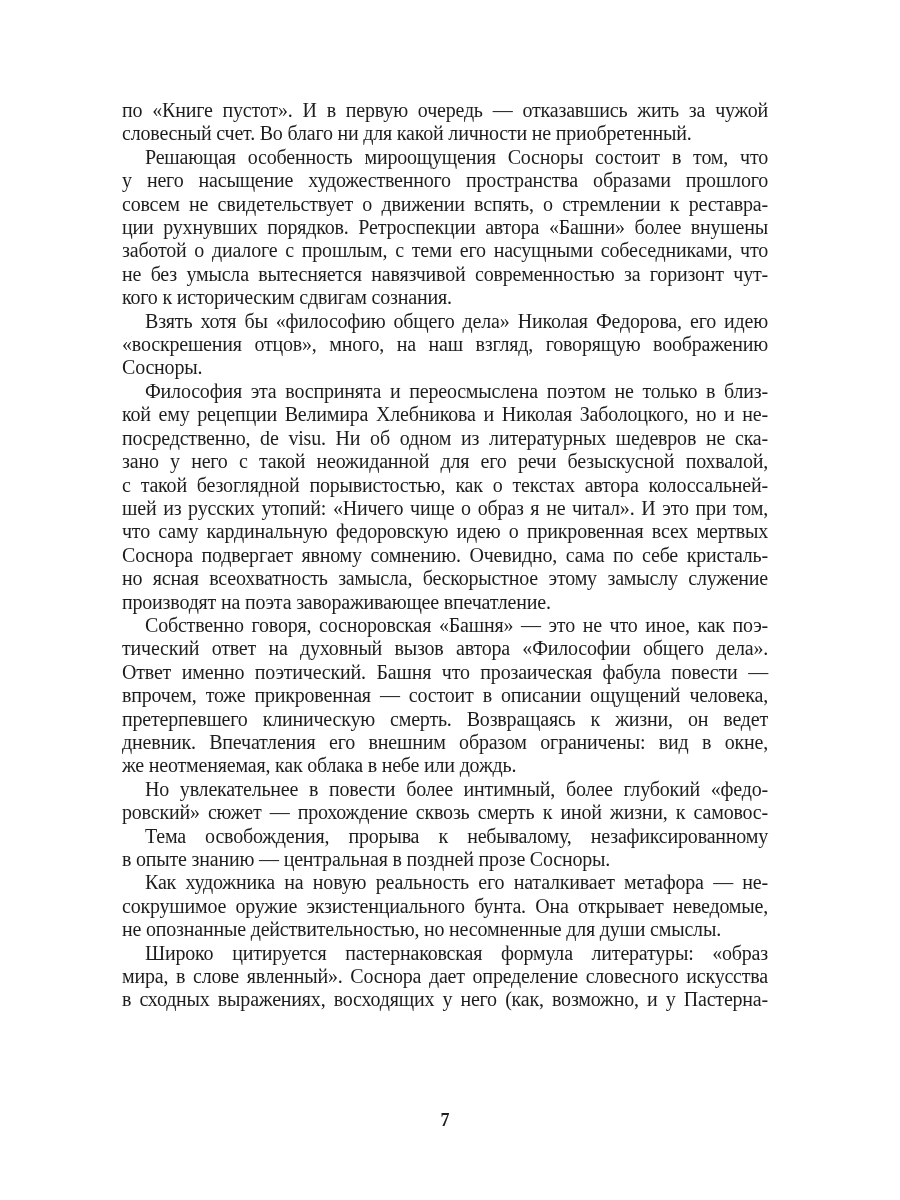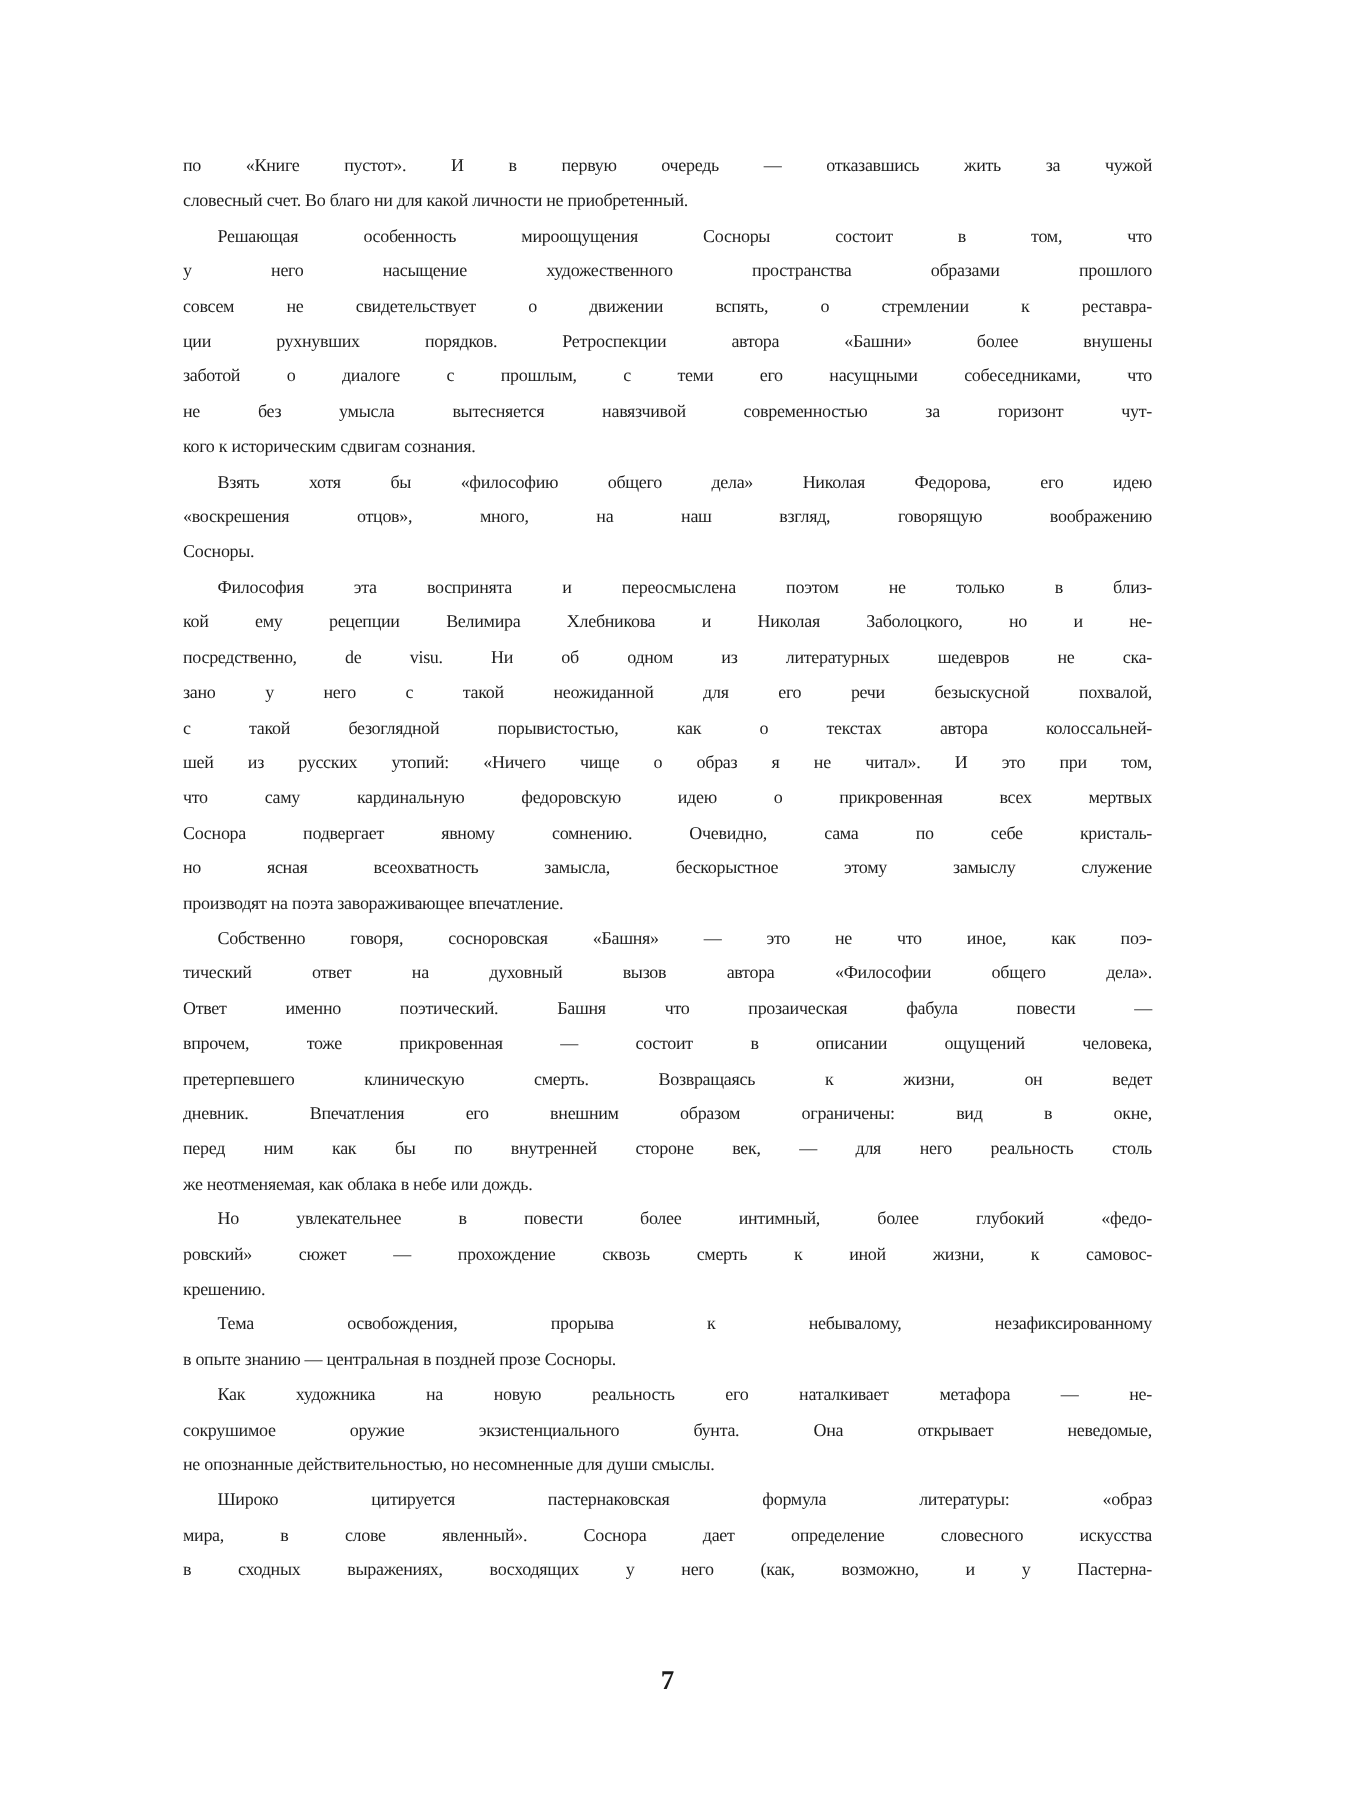--- a/index.html
+++ b/index.html
@@ -16,21 +16,21 @@
     color: #1d1d1d;
     overflow: hidden;
   }
   .text-block {
     position: absolute;
     left: 122px;
     top: 99px;
     width: 646px;
   }
   .line {
-    font-size: 12px;
+    font-size: 20px;
     line-height: 23.4px;
     letter-spacing: -0.2px;
     text-align: justify;
     text-align-last: justify;
   }
   .line.end {
     text-align: right;
     text-align-last: left;
   }
   .line.ind {
@@ -82,27 +82,25 @@
         <div class="line">но ясная всеохватность замысла, бескорыстное этому замыслу служение</div>
         <div class="line end">производят на поэта завораживающее впечатление.</div>
       </div>
       <div class="para">
         <div class="line ind">Собственно говоря, сосноровская «Башня» — это не что иное, как поэ-</div>
         <div class="line">тический ответ на духовный вызов автора «Философии общего дела».</div>
         <div class="line">Ответ именно поэтический. Башня что прозаическая фабула повести —</div>
         <div class="line">впрочем, тоже прикровенная — состоит в описании ощущений человека,</div>
         <div class="line">претерпевшего клиническую смерть. Возвращаясь к жизни, он ведет</div>
         <div class="line">дневник. Впечатления его внешним образом ограничены: вид в окне,</div>
-        <div class="line">перед ним как бы по внутренней стороне век, — для него реальность столь</div>
         <div class="line end">же неотменяемая, как облака в небе или дождь.</div>
       </div>
       <div class="para">
         <div class="line ind">Но увлекательнее в повести более интимный, более глубокий «федо-</div>
         <div class="line">ровский» сюжет — прохождение сквозь смерть к иной жизни, к самовос-</div>
-        <div class="line end">крешению.</div>
       </div>
       <div class="para">
         <div class="line ind">Тема освобождения, прорыва к небывалому, незафиксированному</div>
         <div class="line end">в опыте знанию — центральная в поздней прозе Сосноры.</div>
       </div>
       <div class="para">
         <div class="line ind">Как художника на новую реальность его наталкивает метафора — не-</div>
         <div class="line">сокрушимое оружие экзистенциального бунта. Она открывает неведомые,</div>
         <div class="line end">не опознанные действительностью, но несомненные для души смыслы.</div>
       </div>

